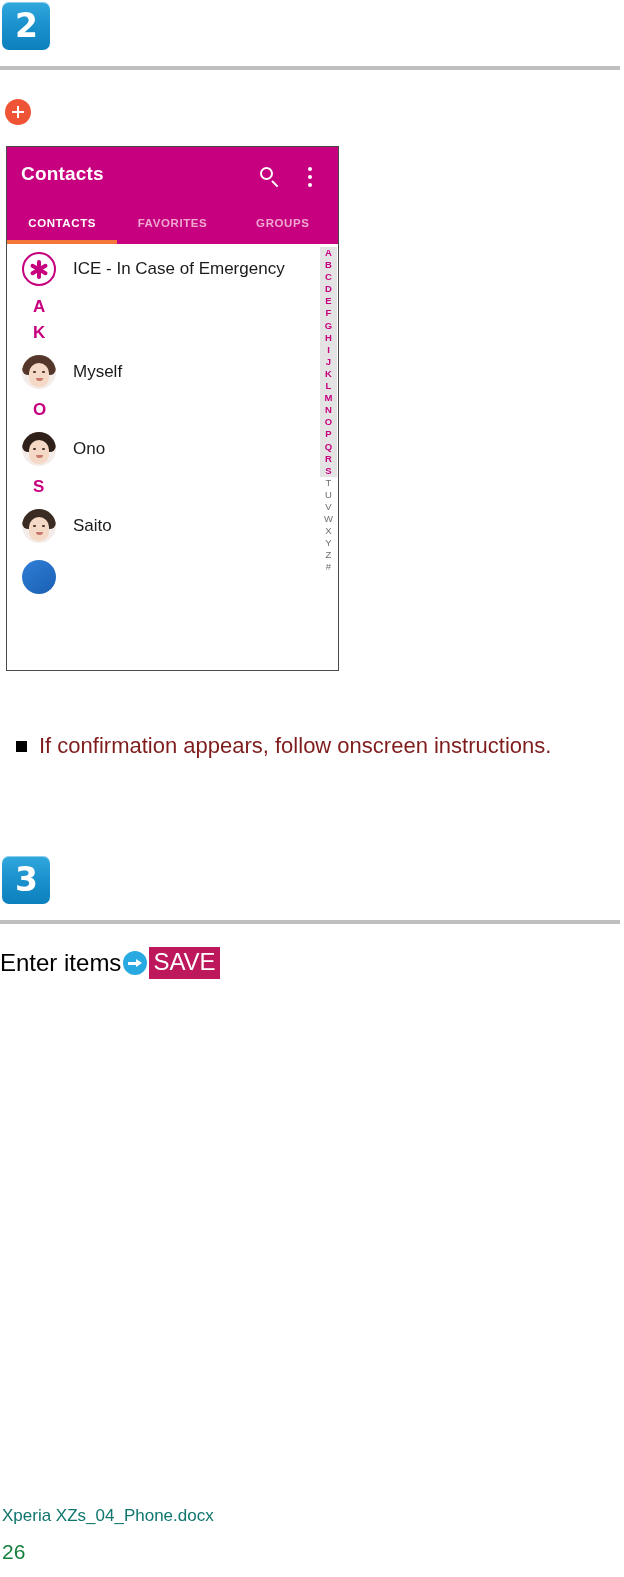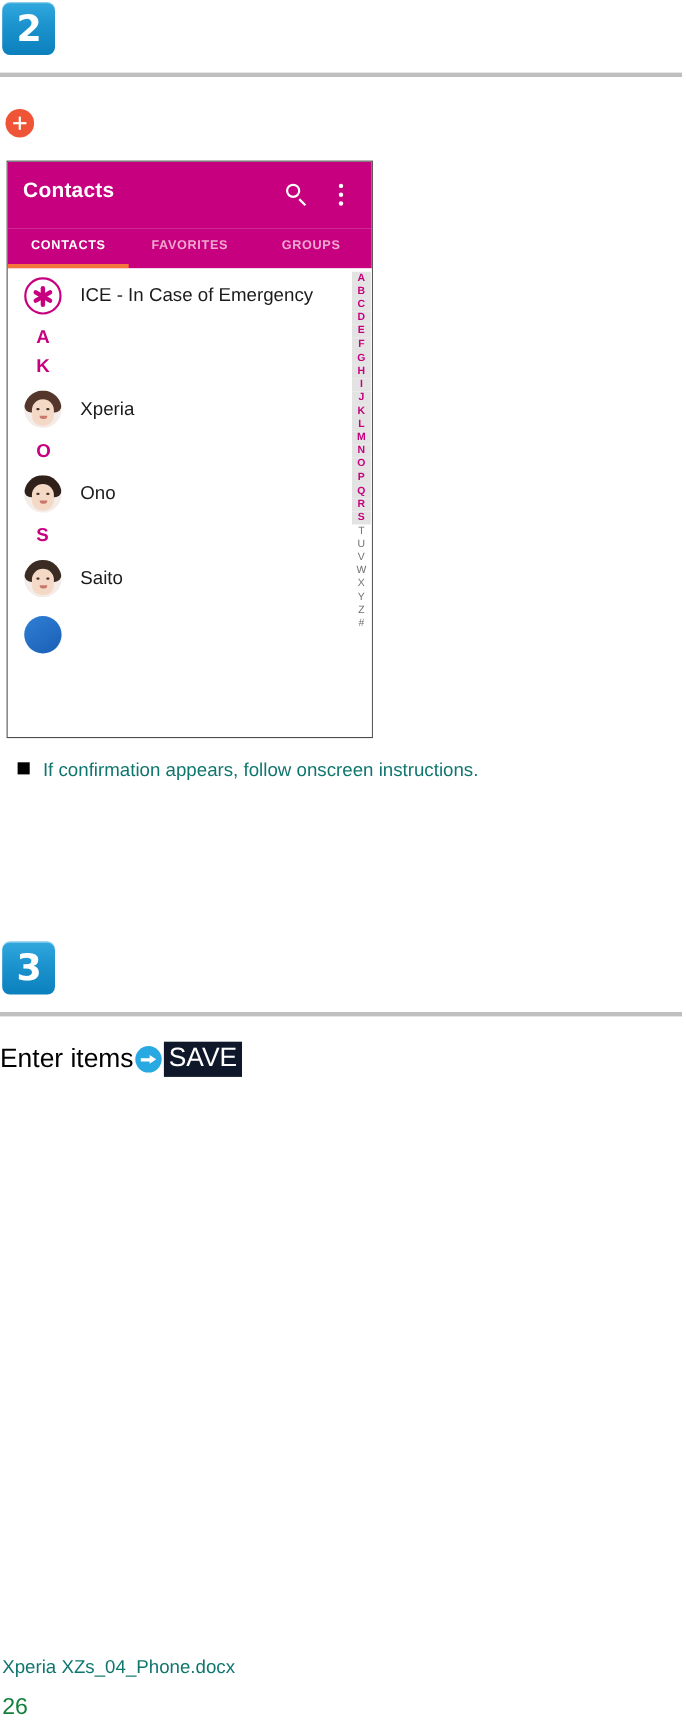--- a/index.html
+++ b/index.html
@@ -285,24 +285,24 @@
   }
   #alpha-index .letter.off {
     color: #6f6f6f;
     background: #ffffff;
   }
 
   
   #note-line {
     position: absolute;
     left: 16px;
-    top: 690px;
+    top: 733px;
     width: 600px;
-    font-size: 17px;
-    color: #0f766e;
+    font-size: 22px;
+    color: #7f1d1d;
     white-space: nowrap;
   }
   #note-bullet {
     display: inline-block;
     width: 11px;
     height: 11px;
     background: #000000;
     margin-right: 12px;
     vertical-align: 1px;
   }
@@ -336,21 +336,21 @@
   }
   #arrow-icon .head {
     position: absolute;
     left: 13px; top: 7.5px;
     width: 0; height: 0;
     border-top: 4.5px solid transparent;
     border-bottom: 4.5px solid transparent;
     border-left: 6px solid #ffffff;
   }
   #save-chip {
-    background: #0f172a;
+    background: #be185d;
     color: #ffffff;
     padding: 1px 4px 3px 4px;
     font-size: 24px;
     line-height: 28px;
   }
 
   
   #footer-filename {
     position: absolute;
     left: 2px;
@@ -421,21 +421,21 @@
     </div>
 
     <div class="contact-row">
       <div class="avatar photo p1">
         <div class="hair"></div>
           <div class="face"></div>
         <div class="eye l"></div>
           <div class="eye r"></div>
           <div class="mouth"></div>
       </div>
-      <div class="contact-name">Xperia</div>
+      <div class="contact-name">Myself</div>
     </div>
 
     <div class="section-header">
       <div class="section-letter">O</div>
     </div>
 
     <div class="contact-row">
       <div class="avatar photo p2">
         <div class="hair"></div>
           <div class="face"></div>

